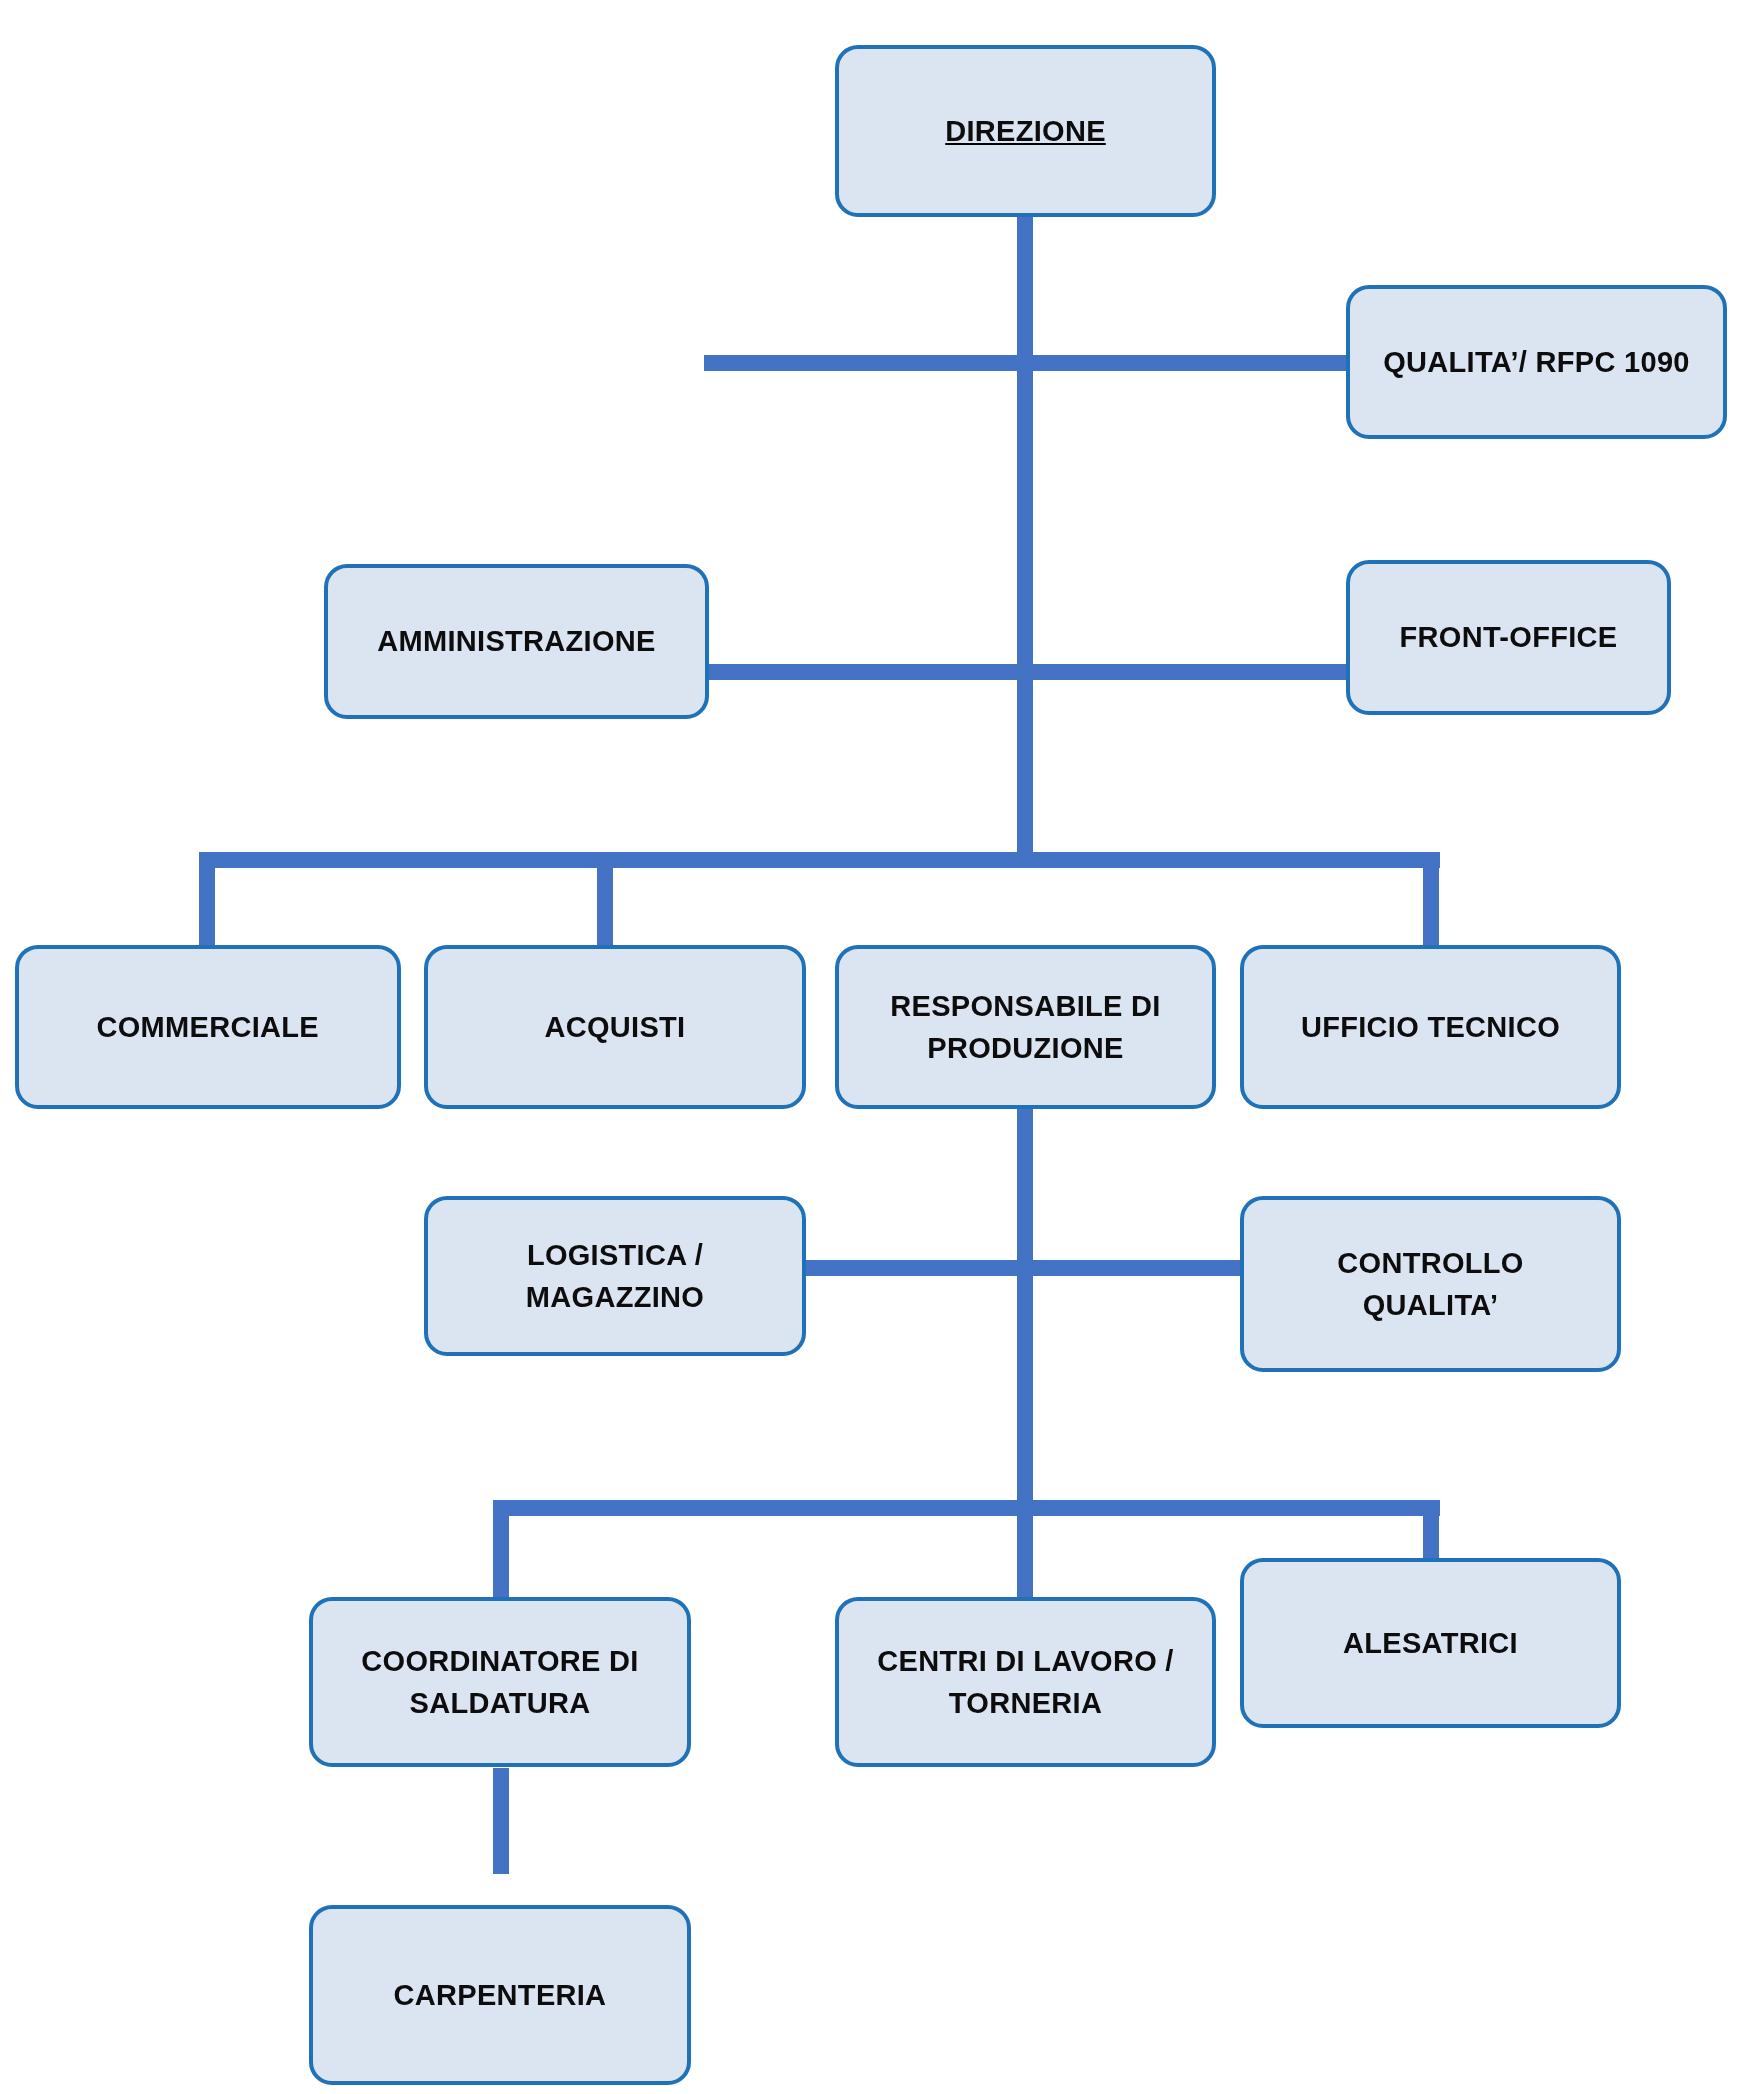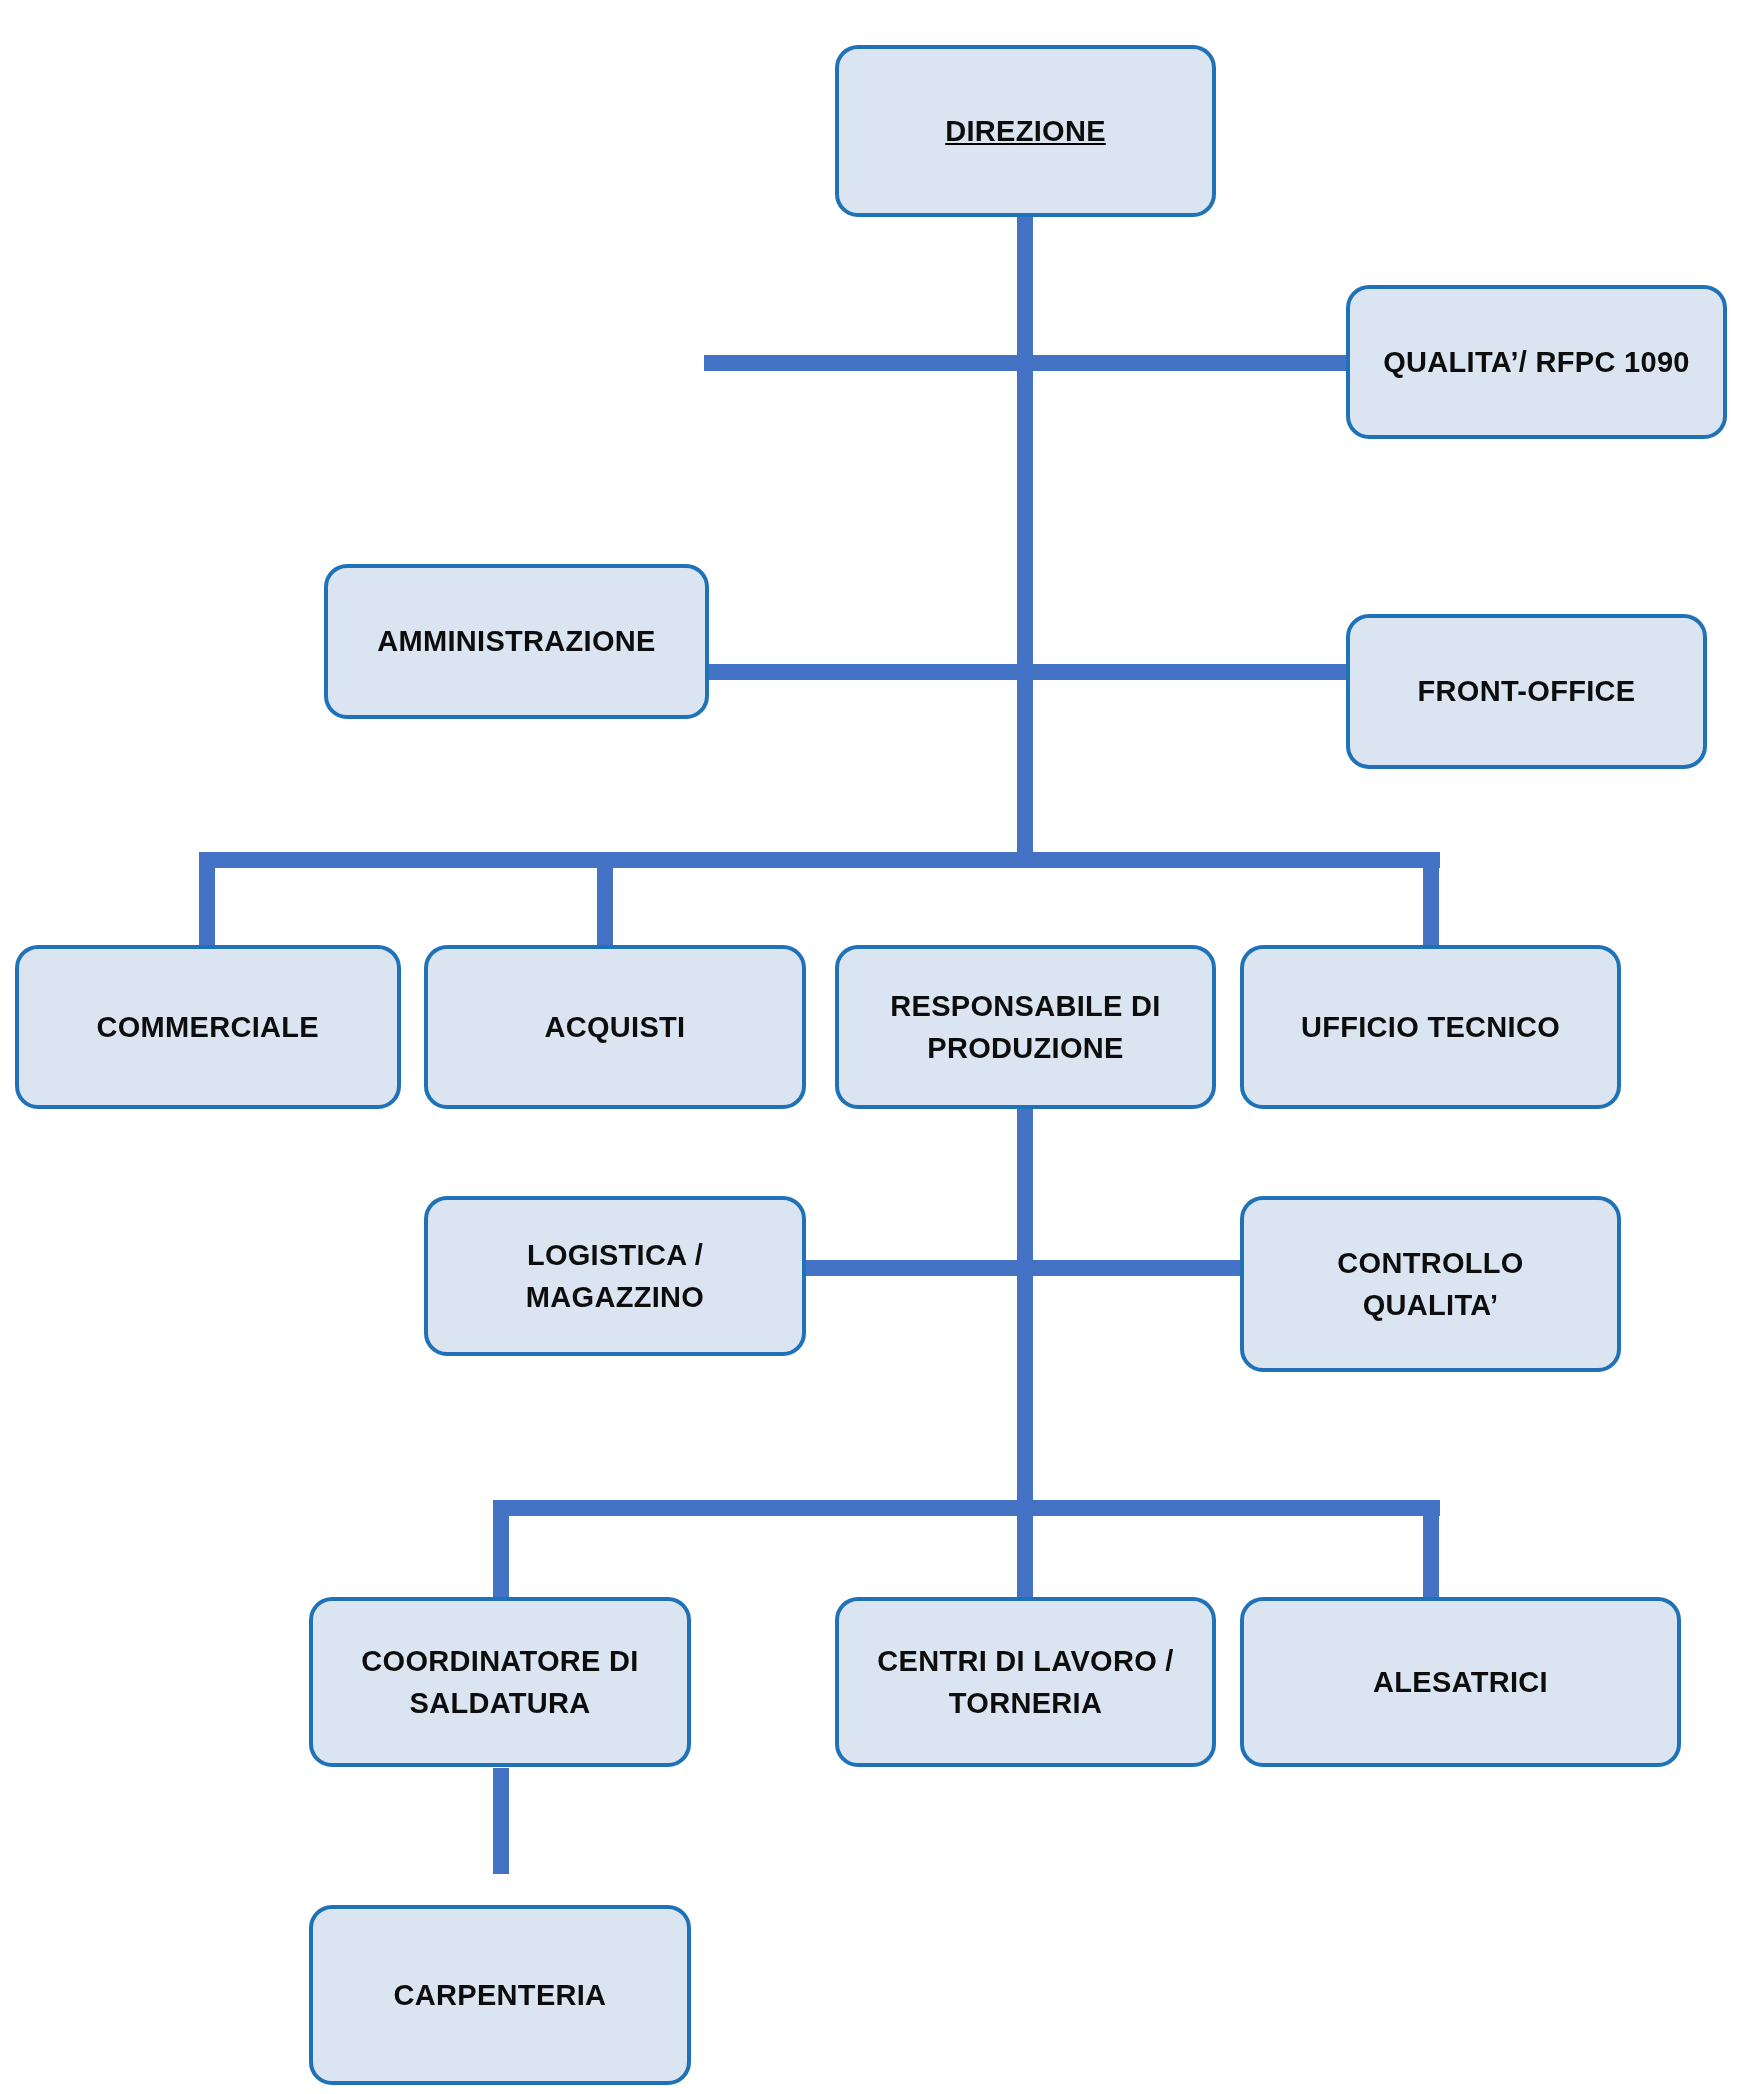--- a/index.html
+++ b/index.html
@@ -75,21 +75,21 @@
 
 
   <div class="node" style="left:1346px; top:285px; width:381px; height:154px;">
     <span class="label">QUALITA’/ RFPC 1090</span>
   </div>
 
   <div class="node" style="left:324px; top:564px; width:385px; height:155px;">
     <span class="label">AMMINISTRAZIONE</span>
   </div>
 
-  <div class="node" style="left:1346px; top:614px; width:361px; height:155px;">
+  <div class="node" style="left:1346px; top:560px; width:325px; height:155px;">
     <span class="label">FRONT-OFFICE</span>
   </div>
 
   <div class="node" style="left:14.7px; top:945px; width:386px; height:164px;">
     <span class="label">COMMERCIALE</span>
   </div>
 
   <div class="node" style="left:424px; top:945px; width:382px; height:164px;">
     <span class="label">ACQUISTI</span>
   </div>
@@ -116,21 +116,21 @@
   <div class="node" style="left:309px; top:1597px; width:382px; height:170px;">
     <span class="label">COORDINATORE DI
 SALDATURA</span>
   </div>
 
   <div class="node" style="left:835px; top:1597px; width:381px; height:170px;">
     <span class="label">CENTRI DI LAVORO /
 TORNERIA</span>
   </div>
 
-  <div class="node" style="left:1240px; top:1597px; width:441px; height:170px;">
+  <div class="node" style="left:1240px; top:1558px; width:381px; height:170px;">
     <span class="label">ALESATRICI</span>
   </div>
 
   <div class="node" style="left:309px; top:1870px; width:382px; height:180px;margin-top:35px;">
     <span class="label">CARPENTERIA</span>
   </div>
 
 </div>
 
 

